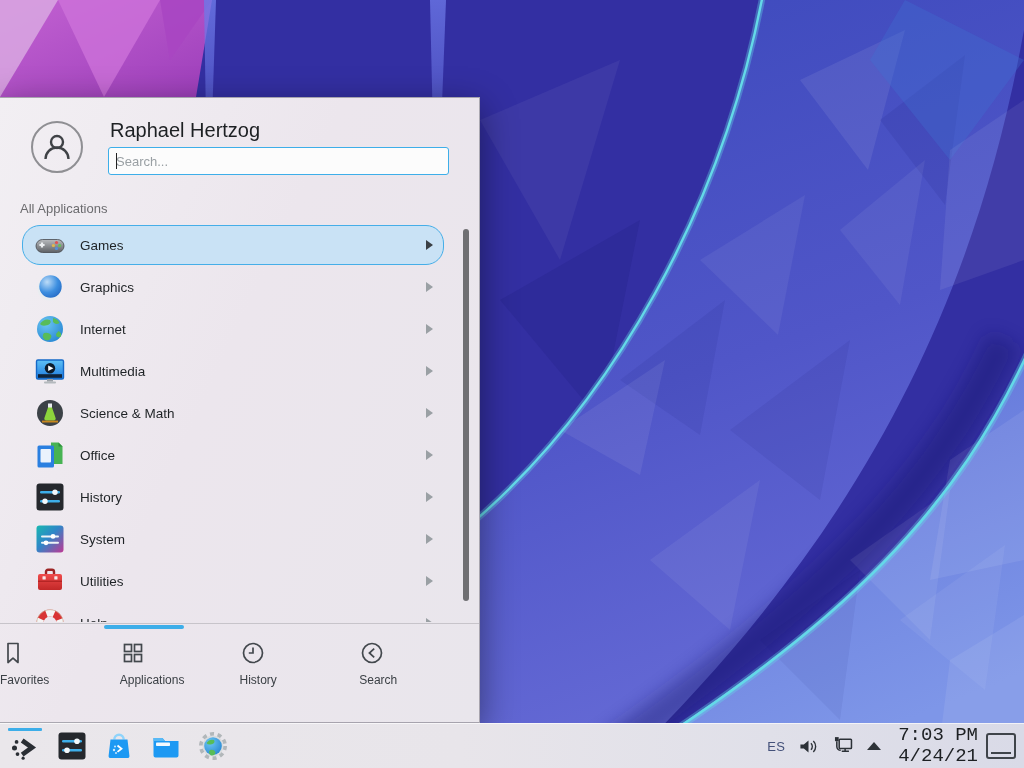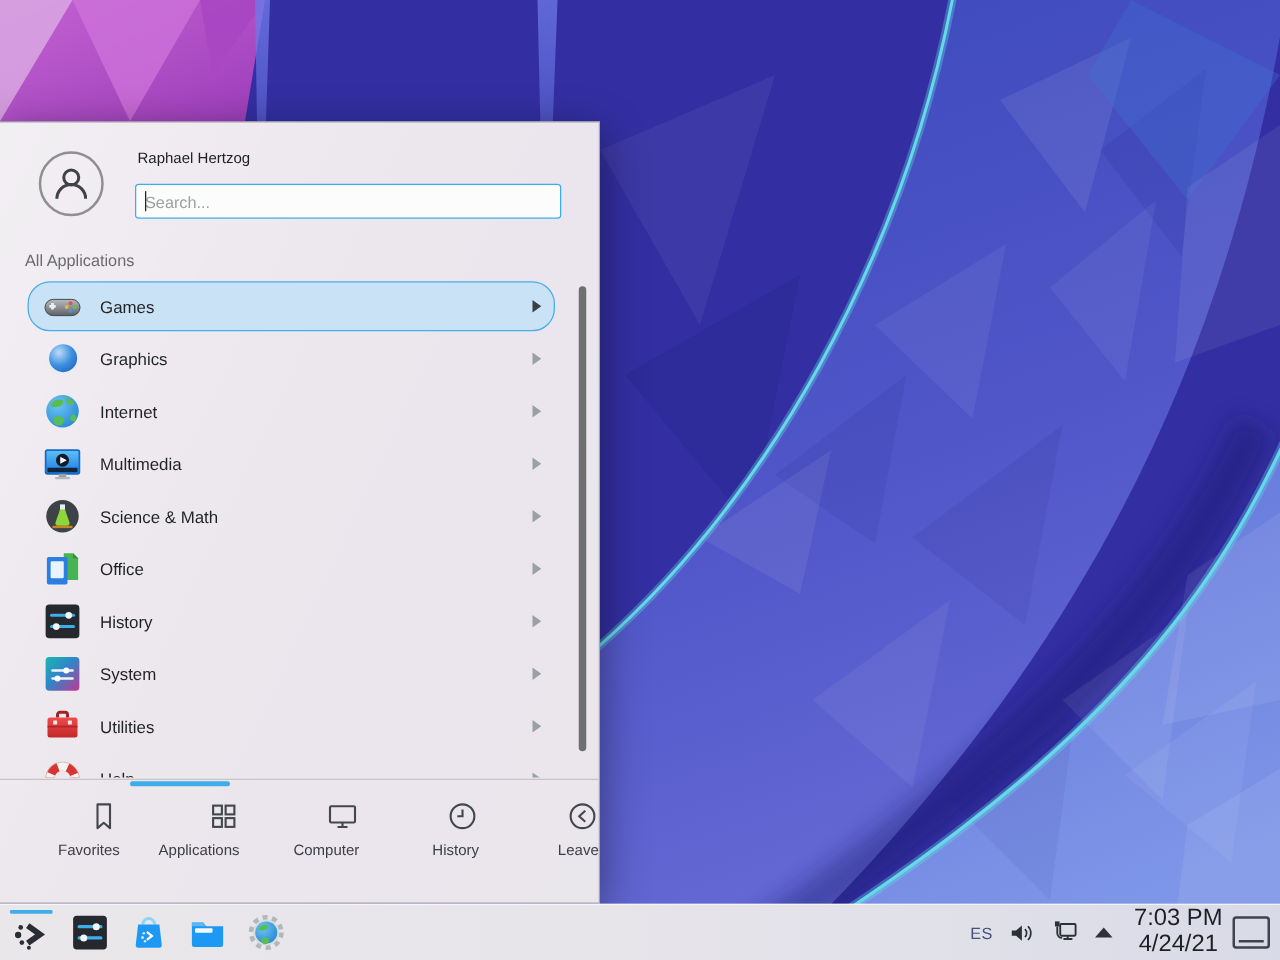--- a/index.html
+++ b/index.html
@@ -8,53 +8,53 @@
   
   #wallpaper{position:absolute;inset:0;}
   
   .popup{position:absolute;left:0;top:97px;width:480px;height:626px;
     background:linear-gradient(115deg,#f2eff3 0%,#ece6ed 45%,#e9e6ec 100%);
     border:1px solid rgba(55,55,70,.38);border-left:none;box-sizing:border-box;
     box-shadow:0 10px 34px rgba(0,0,0,.45);}
   .pop-header{position:absolute;left:0;top:0;width:100%;height:100px;}
   .avatar{position:absolute;left:31px;top:23px;width:52px;height:52px;border-radius:50%;
     border:2px solid #8f8f93;box-sizing:border-box;display:flex;align-items:center;justify-content:center;}
-  .user-name{position:absolute;left:110px;top:21px;font-size:12px;color:#1d2023;}
+  .user-name{position:absolute;left:110px;top:21px;font-size:20px;color:#1d2023;}
   .search-wrap{position:absolute;left:108px;top:49px;width:341px;height:28px;}
   .search-input{width:100%;height:100%;box-sizing:border-box;border:1.5px solid #3daee9;border-radius:3px;
     background:#fcfcfc;font-family:"Liberation Sans",sans-serif;font-size:13px;color:#6d28d9;padding:0 7px;outline:none;}
   .search-input::placeholder{color:#9aa0a4;}
   .caret{position:absolute;left:8px;top:6px;width:1px;height:16px;background:#222;}
   .section-label{position:absolute;left:20px;top:103px;font-size:13px;color:#6b6b6e;}
   .list{position:absolute;left:0;top:121px;width:462px;height:403px;overflow:hidden;padding-top:6px;box-sizing:border-box;}
   .menu-row{display:flex;align-items:center;height:40px;margin:0 0 2px 22px;width:422px;box-sizing:border-box;
     padding:0 10px 0 11px;border:1px solid transparent;border-radius:3px;}
   .menu-row.selected{background:#c9e2f5;border-color:#45aee8;border-radius:18px;}
   .row-icon{width:32px;height:32px;flex:0 0 32px;}
   .row-label{margin-left:14px;font-size:13.5px;color:#1f2326;flex:1;}
   .row-arrow{width:0;height:0;border-top:5px solid transparent;border-bottom:5px solid transparent;border-left:7px solid #9aa0a4;}
   .menu-row.selected .row-arrow{border-left-color:#3a3f44;}
   .scrollbar{position:absolute;left:463px;top:131px;width:6px;height:372px;border-radius:3px;background:#6f6f72;}
   .footer{position:absolute;left:0;bottom:0;width:100%;height:99px;border-top:1px solid #c7c4ca;box-sizing:border-box;
     display:flex;}
   .tab-indicator{position:absolute;top:1px;left:calc(20% + 8px);width:calc(20% - 16px);height:4px;background:#3daee9;border-radius:2px;}
-  .tab{flex:1;display:flex;flex-direction:column;align-items:flex-end;justify-content:flex-start;padding-top:16px;gap:7px;cursor:default;}
+  .tab{flex:1;display:flex;flex-direction:column;align-items:flex-start;justify-content:flex-start;padding-top:16px;gap:7px;cursor:default;}
   .tab-label{font-size:12px;color:#3b4045;}
   
   .panel{position:absolute;left:0;top:723px;width:100%;height:45px;box-sizing:border-box;
     background:linear-gradient(90deg,#eae7eb 0%,#e8e5ea 45%,#e0e0e9 75%,#d9dae7 100%);
     border-top:1px solid rgba(255,255,255,.65);display:flex;align-items:center;padding:0 8px;}
   .task-icons{display:flex;align-items:center;gap:13px;}
   .ticon{position:relative;width:34px;height:34px;display:flex;align-items:center;justify-content:center;}
   .active-bar{position:absolute;left:0;right:0;top:-3px;height:3px;background:#3daee9;border-radius:1px;}
   .p-spacer{flex:1;}
   .tray{display:flex;align-items:center;gap:13px;padding-right:4px;}
   .kbd-layout{font-size:13px;font-weight:normal;color:#44517a;letter-spacing:.3px;}
   .up-arrow{width:0;height:0;border-left:7px solid transparent;border-right:7px solid transparent;border-bottom:8px solid #2e3338;}
-  .clock{display:flex;flex-direction:column;align-items:center;line-height:1.08;margin:0 4px;}
+  .clock{display:flex;flex-direction:column;align-items:center;line-height:1.08;margin:0 4px;font-family:Liberation Mono, monospace;}
   .clock-time{font-size:19px;color:#1d2023;}
   .clock-date{font-size:19px;color:#1d2023;}
   .show-desktop{width:30px;height:26px;border:2px solid #3f444a;border-radius:3px;position:relative;box-sizing:border-box;background:transparent;}
   .show-desktop::after{content:"";position:absolute;left:3px;right:3px;bottom:3px;height:2px;background:#3f444a;}
 </style>
 </head>
 <body>
 <div id="screen">
 
 <svg id="wallpaper" viewBox="0 0 1024 768" preserveAspectRatio="none">
@@ -313,42 +313,35 @@
     <div class="tab">
       <svg width="26" height="26" viewBox="0 0 26 26">
         <rect x="4.5" y="4.5" width="7" height="7" stroke="#43484d" stroke-width="1.7" fill="none"></rect>
         <rect x="14.5" y="4.5" width="7" height="7" stroke="#43484d" stroke-width="1.7" fill="none"></rect>
         <rect x="4.5" y="14.5" width="7" height="7" stroke="#43484d" stroke-width="1.7" fill="none"></rect>
         <rect x="14.5" y="14.5" width="7" height="7" stroke="#43484d" stroke-width="1.7" fill="none"></rect>
       </svg>
       <span class="tab-label">Applications</span>
     </div>
 
-    <div class="tab">
-      <svg width="26" height="26" viewBox="0 0 26 26">
-        <rect x="3" y="5" width="20" height="13" rx="1" stroke="#43484d" stroke-width="1.7" fill="none"></rect>
-        <path d="M13 18 v3.2 M9 21.6 h8" stroke="#43484d" stroke-width="1.7" fill="none"></path>
-      </svg>
-      <span class="tab-label">Computer</span>
-    </div>
 
     <div class="tab">
       <svg width="26" height="26" viewBox="0 0 26 26">
         <circle cx="13" cy="13" r="9.5" stroke="#43484d" stroke-width="1.7" fill="none"></circle>
         <path d="M13 7.5 V13 H8.8" stroke="#43484d" stroke-width="1.7" fill="none"></path>
       </svg>
       <span class="tab-label">History</span>
     </div>
 
     <div class="tab">
       <svg width="26" height="26" viewBox="0 0 26 26">
         <circle cx="13" cy="13" r="9.5" stroke="#43484d" stroke-width="1.7" fill="none"></circle>
         <path d="M15.2 8.6 L10.4 13 l4.8 4.4" stroke="#43484d" stroke-width="1.7" fill="none"></path>
       </svg>
-      <span class="tab-label">Leave</span>
+      <span class="tab-label">Search</span>
     </div>
   </div>
 </div>
 
 <div class="panel">
   <div class="task-icons">
     <div class="ticon" style="margin-top:3px;">
       <div class="active-bar"></div>
       <svg width="30" height="30" viewBox="0 0 32 32">
         <path d="M13 8 L23.5 15.5 L13 23" stroke="#2a2e34" stroke-width="5" fill="none"></path>

